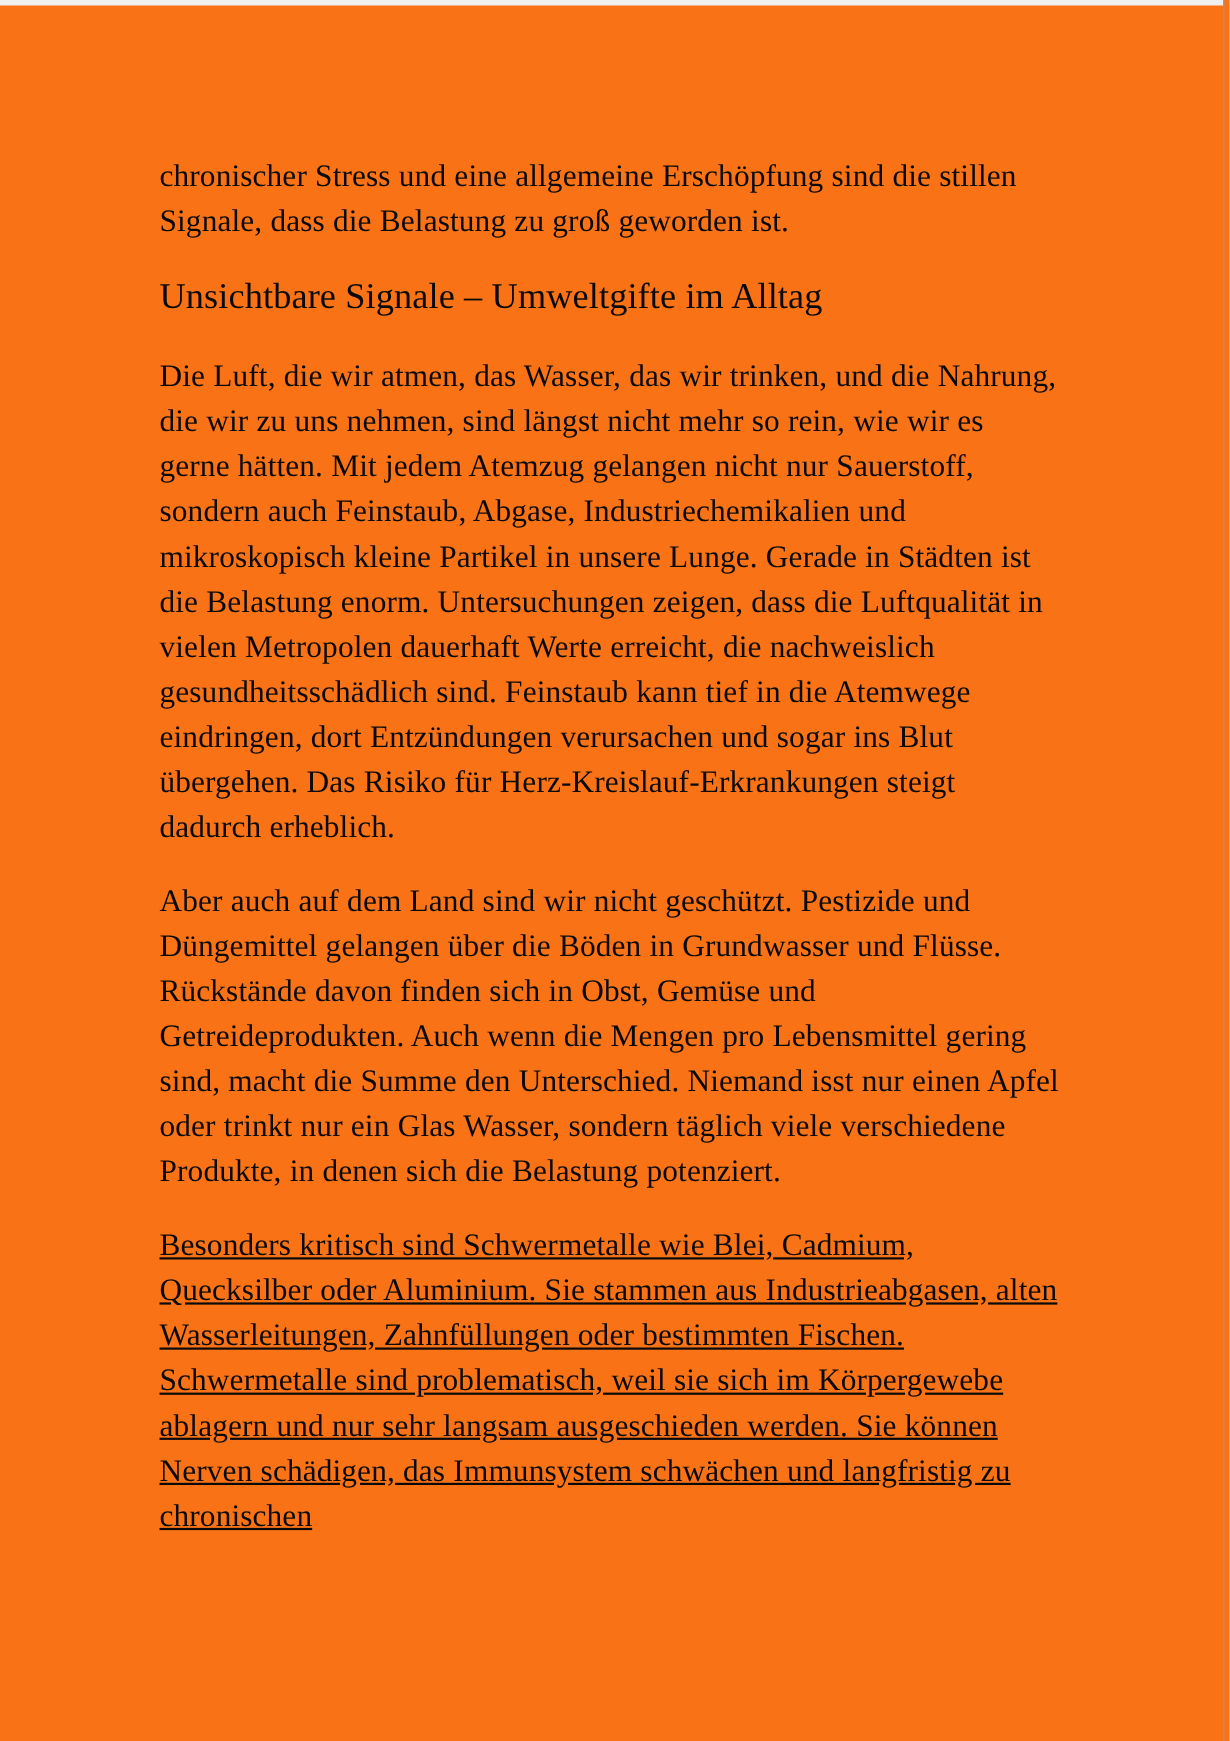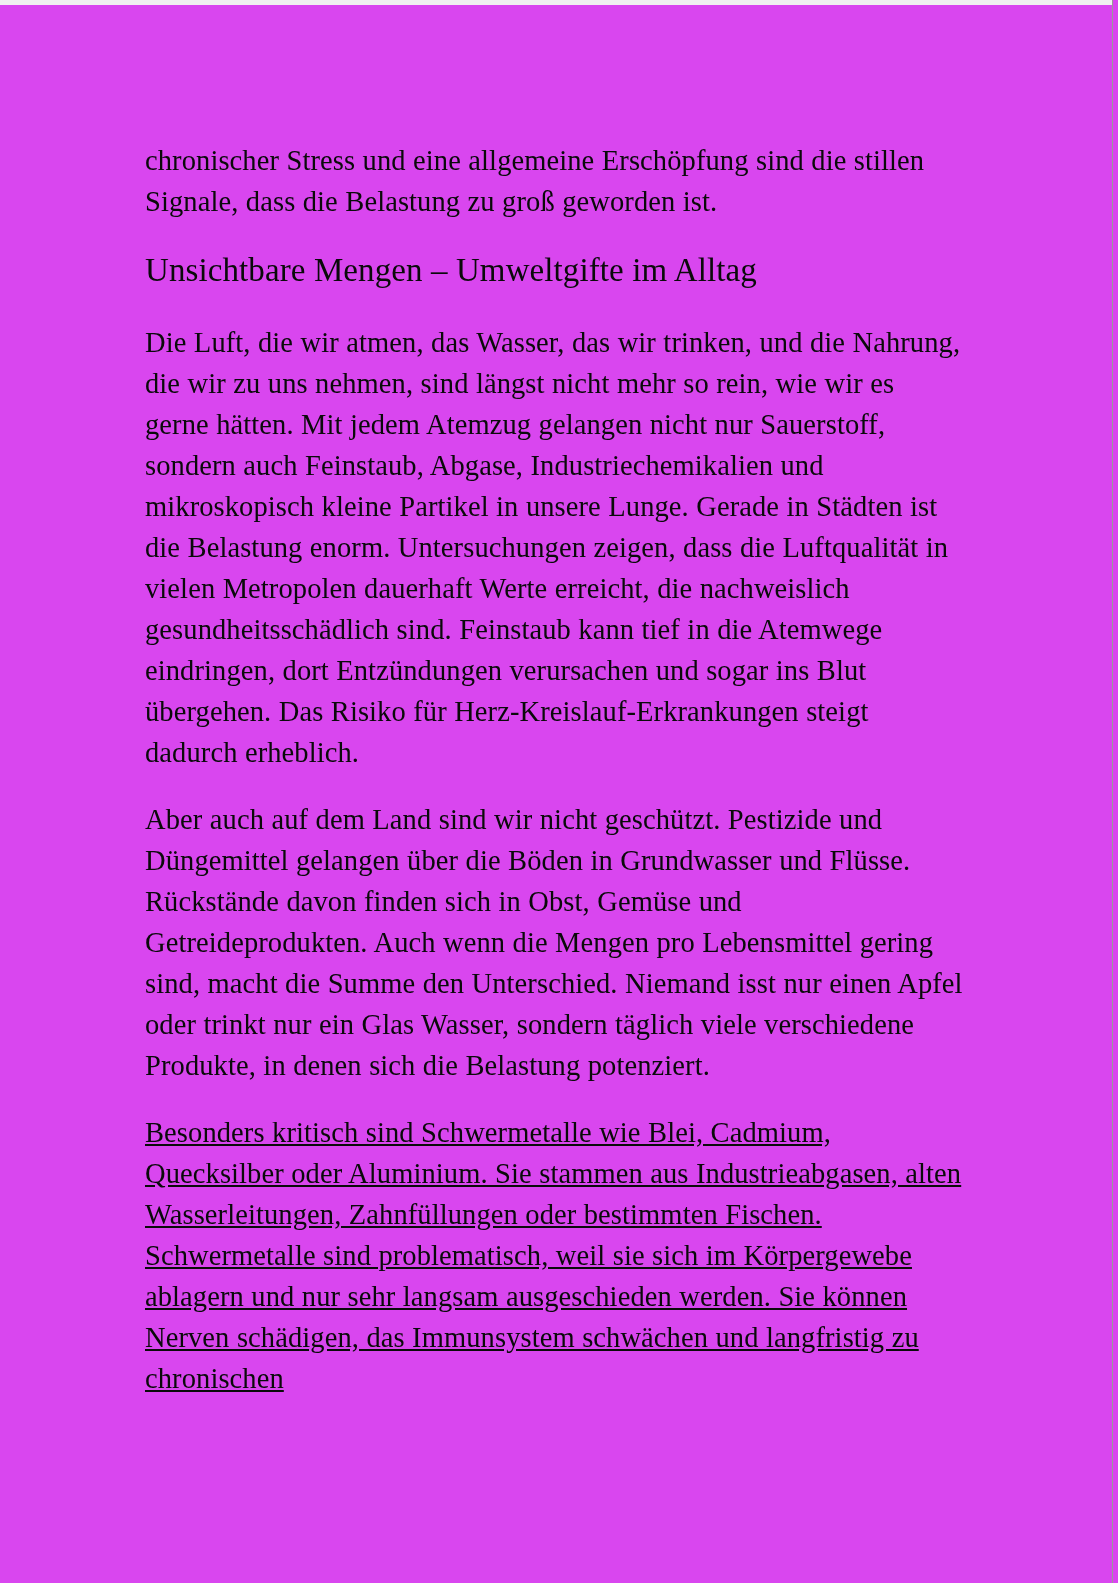--- a/index.html
+++ b/index.html
@@ -5,21 +5,21 @@
   html, body {
     margin: 0;
     padding: 0;
     background: #ffffff;
   }
 
   .page {
     position: relative;
     width: 1118px;
     height: 1583px;
-    background: #d946ef;
+    background: #f97316;
     box-sizing: border-box;
     overflow: hidden;
     font-family: "Liberation Serif", "DejaVu Serif", serif;
   }
 
   
   .top-strip {
     position: absolute;
     top: 0;
     left: 0;
@@ -81,21 +81,21 @@
 <body>
 
 <div class="page">
 
   <div class="top-strip"></div>
 
   <div class="content">
 
     <p class="para first">chronischer Stress und eine allgemeine Erschöpfung sind die stillen Signale, dass die Belastung zu groß geworden ist.</p>
 
-    <h2 class="section-heading">Unsichtbare Mengen – Umweltgifte im Alltag</h2>
+    <h2 class="section-heading">Unsichtbare Signale – Umweltgifte im Alltag</h2>
 
     <p class="para">Die Luft, die wir atmen, das Wasser, das wir trinken, und die Nahrung, die wir zu uns nehmen, sind längst nicht mehr so rein, wie wir es gerne hätten. Mit jedem Atemzug gelangen nicht nur Sauerstoff, sondern auch Feinstaub, Abgase, Industriechemikalien und mikroskopisch kleine Partikel in unsere Lunge. Gerade in Städten ist die Belastung enorm. Untersuchungen zeigen, dass die Luftqualität in vielen Metropolen dauerhaft Werte erreicht, die nachweislich gesundheitsschädlich sind. Feinstaub kann tief in die Atemwege eindringen, dort Entzündungen verursachen und sogar ins Blut übergehen. Das Risiko für Herz-Kreislauf-Erkrankungen steigt dadurch erheblich.</p>
 
     <p class="para">Aber auch auf dem Land sind wir nicht geschützt. Pestizide und Düngemittel gelangen über die Böden in Grundwasser und Flüsse. Rückstände davon finden sich in Obst, Gemüse und Getreideprodukten. Auch wenn die Mengen pro Lebensmittel gering sind, macht die Summe den Unterschied. Niemand isst nur einen Apfel oder trinkt nur ein Glas Wasser, sondern täglich viele verschiedene Produkte, in denen sich die Belastung potenziert.</p>
 
     <p class="para clipped">Besonders kritisch sind Schwermetalle wie Blei, Cadmium, Quecksilber oder Aluminium. Sie stammen aus Industrieabgasen, alten Wasserleitungen, Zahnfüllungen oder bestimmten Fischen. Schwermetalle sind problematisch, weil sie sich im Körpergewebe ablagern und nur sehr langsam ausgeschieden werden. Sie können Nerven schädigen, das Immunsystem schwächen und langfristig zu chronischen</p>
 
   </div>
 
   <div class="right-rule"></div>

